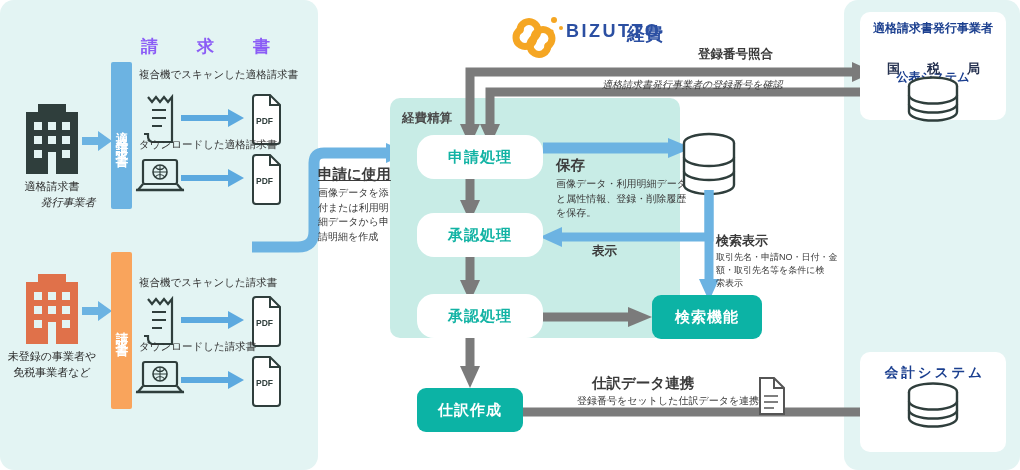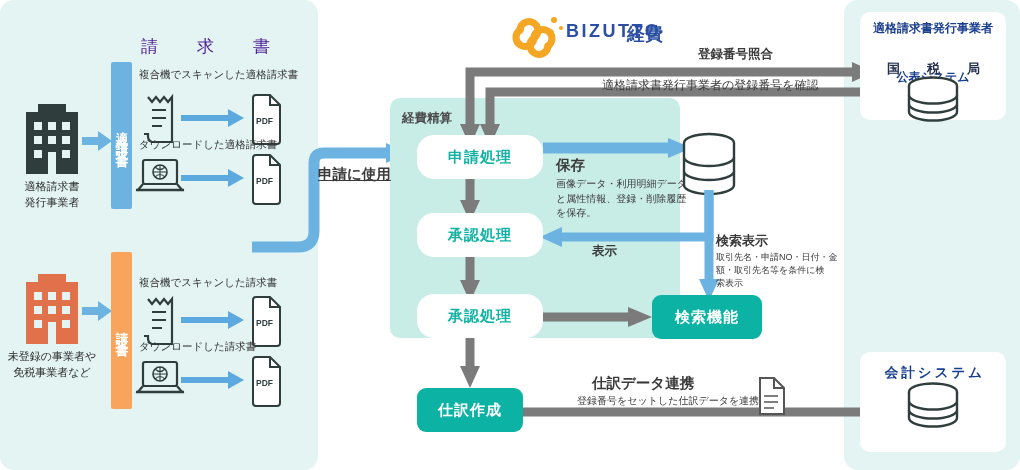--- a/index.html
+++ b/index.html
@@ -28,21 +28,21 @@
     position:absolute;background:#ffffff;border-radius:10px;
   }
   .kei-region{
     position:absolute;left:390px;top:98px;width:290px;height:240px;
     background:#c8ece6;border-radius:10px;
   }
 
   
   .t{position:absolute;white-space:pre;line-height:1.32;}
   .title-invoice{
-    font-size:17px;font-weight:normal;color:#4c1d95;letter-spacing:11px;
+    font-size:17px;font-weight:bold;color:#8b5cf6;letter-spacing:11px;
   }
   .cap{font-size:10.5px;color:#333;}
   .org-label{font-size:11px;color:#2b2b2b;text-align:center;line-height:1.5;}
   .strip{
     position:absolute;border-radius:2px;color:#fff;font-size:12.5px;
     font-weight:bold;writing-mode:vertical-rl;text-orientation:upright;
     display:flex;align-items:center;justify-content:center;letter-spacing:6px;
   }
   .strip-blue{background:#6cb3e2;}
   .strip-orange{background:#f9a45c;}
@@ -57,21 +57,21 @@
     position:absolute;background:#0cb3a5;border-radius:9px;
     display:flex;align-items:center;justify-content:center;
     color:#ffffff;font-size:15px;font-weight:bold;letter-spacing:1px;
   }
   .region-label{font-size:12.5px;font-weight:bold;color:#4a4a4a;}
   .hd{font-size:14.5px;font-weight:bold;color:#3a3a3a;}
   .hd-sm{font-size:13px;font-weight:bold;color:#3a3a3a;}
   .sub{font-size:10px;color:#3a3a3a;line-height:1.45;}
   .sub-c{font-size:9px;color:#3a3a3a;line-height:1.45;}
   .arrow-lbl{font-size:12.5px;color:#3a3a3a;font-weight:bold;}
-  .arrow-lbl-sm{font-size:12px;color:#3a3a3a;}
+  .arrow-lbl-sm{font-size:10px;color:#3a3a3a;font-style:italic;}
   .sys-title{
     font-size:12px;font-weight:bold;color:#1b3f8f;text-align:center;
     line-height:1.45;
   }
   .sys-title2{
     font-size:13px;font-weight:bold;color:#24304f;text-align:center;
     letter-spacing:7px;
   }
   .sys-title3{
     font-size:13.5px;font-weight:bold;color:#1b3f8f;text-align:center;
@@ -196,21 +196,21 @@
 
   <div class="t" style="left:256px;top:116px;font-size:8.5px;font-weight:bold;color:#2f3e3c;">PDF</div>
   <div class="t" style="left:256px;top:176px;font-size:8.5px;font-weight:bold;color:#2f3e3c;">PDF</div>
   <div class="t" style="left:256px;top:318px;font-size:8.5px;font-weight:bold;color:#2f3e3c;">PDF</div>
   <div class="t" style="left:256px;top:378px;font-size:8.5px;font-weight:bold;color:#2f3e3c;">PDF</div>
 
   <div class="t cap" style="left:139px;top:68px;">複合機でスキャンした適格請求書</div>
   <div class="t cap" style="left:139px;top:138px;">ダウンロードした適格請求書</div>
 
   <div class="t org-label" style="left:12px;top:178px;width:80px;">適格請求書</div>
-  <div class="t org-label" style="left:12px;top:194px;width:80px;">発行事業者</div>
+  <div class="t org-label" style="left:28px;top:194px;width:80px;font-style:italic;">発行事業者</div>
 
   <div class="strip strip-orange" style="left:111px;top:252px;width:21px;height:157px;">請求書</div>
 
   <div class="t cap" style="left:139px;top:276px;">複合機でスキャンした請求書</div>
   <div class="t cap" style="left:139px;top:340px;">ダウンロードした請求書</div>
 
   <div class="t org-label" style="left:4px;top:348px;width:96px;">未登録の事業者や</div>
   <div class="t org-label" style="left:4px;top:364px;width:96px;">免税事業者など</div>
 
   <div class="kei-region"></div>
@@ -292,20 +292,24 @@
     </g>
   </svg>
 
   <div class="proc" style="left:417px;top:135px;width:126px;height:44px;">申請処理</div>
   <div class="proc" style="left:417px;top:213px;width:126px;height:44px;">承認処理</div>
   <div class="proc" style="left:417px;top:294px;width:126px;height:44px;">承認処理</div>
   <div class="proc-teal" style="left:417px;top:388px;width:106px;height:44px;">仕訳作成</div>
   <div class="proc-teal" style="left:652px;top:295px;width:110px;height:44px;">検索機能</div>
 
   <div class="t hd" style="left:318px;top:165px;text-decoration:underline;">申請に使用</div>
+  <div class="t sub" style="left:318px;top:186px;width:78px;">画像データを添
+付または利用明
+細データから申
+請明細を作成</div>
 
   <div class="t hd" style="left:556px;top:156px;">保存</div>
   <div class="t sub" style="left:556px;top:177px;width:144px;">画像データ・利用明細データ
 と属性情報、登録・削除履歴
 を保存。</div>
 
   <div class="t arrow-lbl" style="left:592px;top:243px;">表示</div>
 
   <div class="t hd-sm" style="left:716px;top:232px;">検索表示</div>
   <div class="t sub-c" style="left:716px;top:251px;width:108px;">取引先名・申請NO・日付・金

